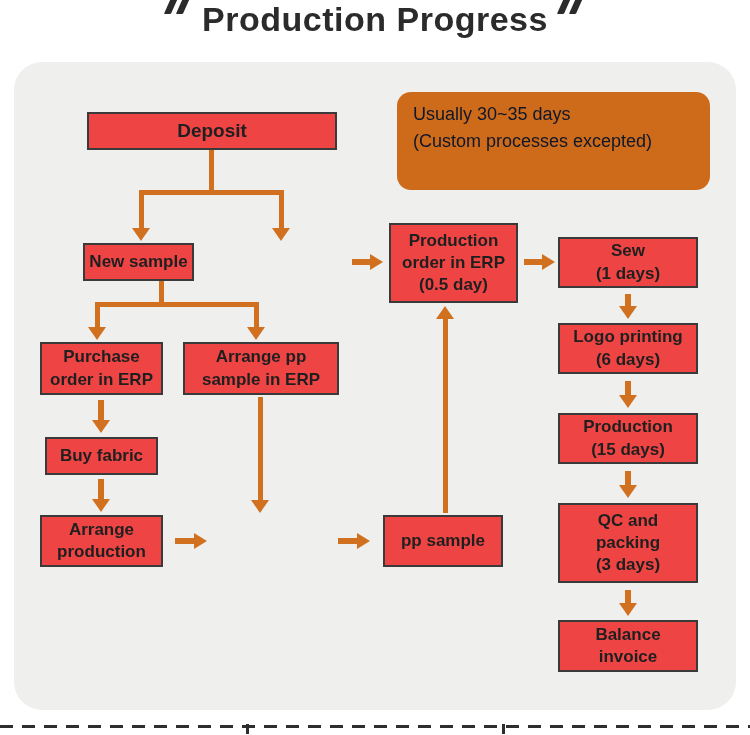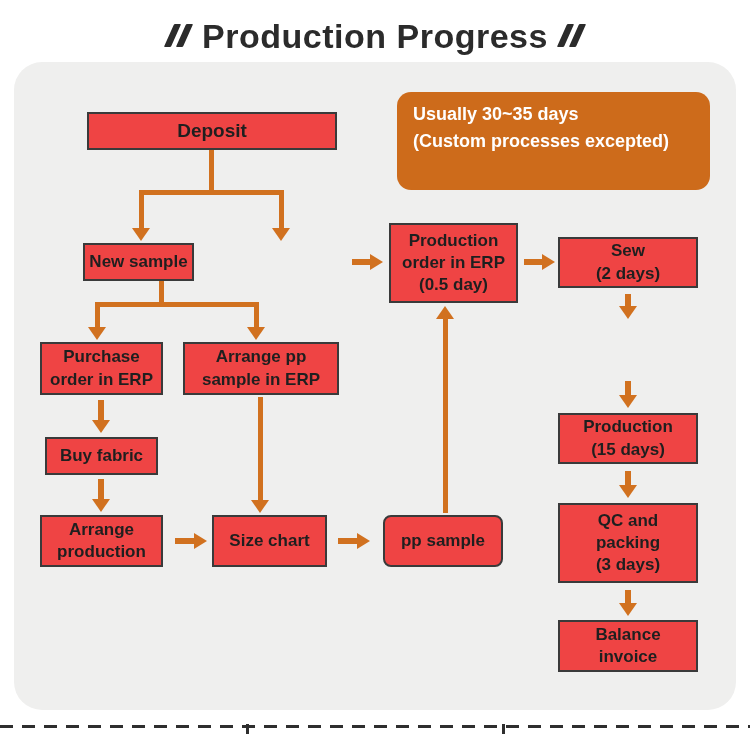--- a/index.html
+++ b/index.html
@@ -11,37 +11,37 @@
   }
   *{margin:0;padding:0;box-sizing:border-box;}
   html,body{background:#ffffff;}
   .canvas{
     position:relative;width:750px;height:735px;background:#ffffff;overflow:hidden;
     font-family:"Liberation Sans", sans-serif;color:var(--ink);
   }
   
   .title-row{
     position:absolute;left:0;top:0;width:750px;height:56px;
-    display:flex;align-items:flex-end;justify-content:center;gap:14px;
+    display:flex;align-items:flex-start;justify-content:center;gap:14px;
   }
   .page-title{
     font-size:34px;font-weight:800;letter-spacing:.5px;color:#2B2B2B;
   }
   .quote{display:inline-flex;gap:5px;transform:translateY(-9px);}
   .quote i{display:block;width:7px;height:23px;background:#2B2B2B;transform:skewX(-24deg);border-radius:1px;}
   
   .panel{
     position:absolute;left:14px;top:62px;width:722px;height:648px;
     background:var(--panel);border-radius:28px;
   }
   
   .callout{
     position:absolute;left:397px;top:92px;width:313px;height:98px;
-    background:var(--accent);border-radius:14px;color:#ffffff;
-    font-weight:bold;font-size:18px;line-height:27px;
+    background:var(--accent);border-radius:14px;color:#0f172a;
+    font-weight:normal;font-size:18px;line-height:27px;
     padding:9px 0 0 16px;
   }
   
   .box{
     position:absolute;background:#ef4444;border:2px solid var(--border);
     display:flex;align-items:center;justify-content:center;text-align:center;
     font-weight:bold;font-size:17px;line-height:1.3;color:var(--ink);
     white-space:pre-line;
   }
   
@@ -83,27 +83,28 @@
 
   <div class="box" style="left:87px;top:112px;width:250px;height:38px;font-size:19px;">Deposit</div>
   <div class="box" style="left:83px;top:243px;width:111px;height:38px;">New sample</div>
   <div class="box" style="left:40px;top:342px;width:123px;height:53px;">Purchase
 order in ERP</div>
   <div class="box" style="left:183px;top:342px;width:156px;height:53px;">Arrange pp
 sample in ERP</div>
   <div class="box" style="left:45px;top:437px;width:113px;height:38px;">Buy fabric</div>
   <div class="box" style="left:40px;top:515px;width:123px;height:52px;">Arrange
 production</div>
-  <div class="box" style="left:212px;top:515px;width:115px;height:52px;">Size chart</div>
-  <div class="box" style="left:383px;top:515px;width:120px;height:52px;border-radius:8px;">pp sample</div>
+  <div class="box" style="left:383px;top:515px;width:120px;height:52px;">pp sample</div>
   <div class="box" style="left:389px;top:223px;width:129px;height:80px;">Production
 order in ERP
 (0.5 day)</div>
   <div class="box" style="left:558px;top:237px;width:140px;height:51px;">Sew
-(2 days)</div>
+(1 days)</div>
+  <div class="box" style="left:558px;top:323px;width:140px;height:51px;">Logo printing
+(6 days)</div>
   <div class="box" style="left:558px;top:413px;width:140px;height:51px;">Production
 (15 days)</div>
   <div class="box" style="left:558px;top:503px;width:140px;height:80px;">QC and
 packing
 (3 days)</div>
   <div class="box" style="left:558px;top:620px;width:140px;height:52px;">Balance
 invoice</div>
 
   <div>
     <div class="seg" style="left:209px;top:150px;width:5px;height:42px;"></div>

